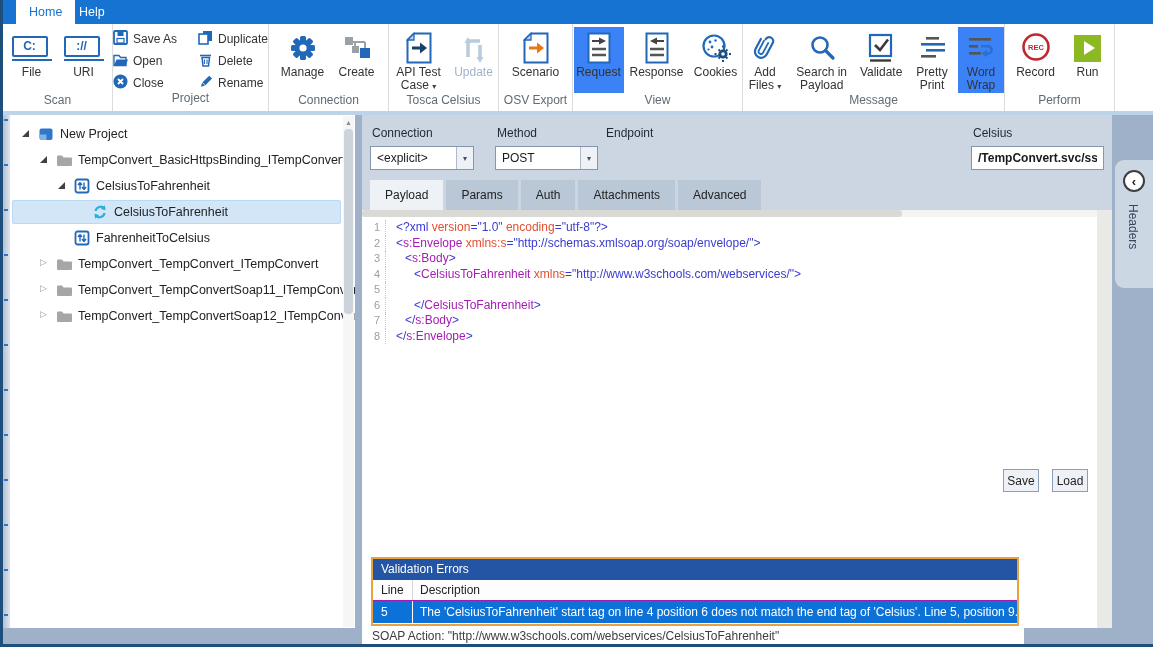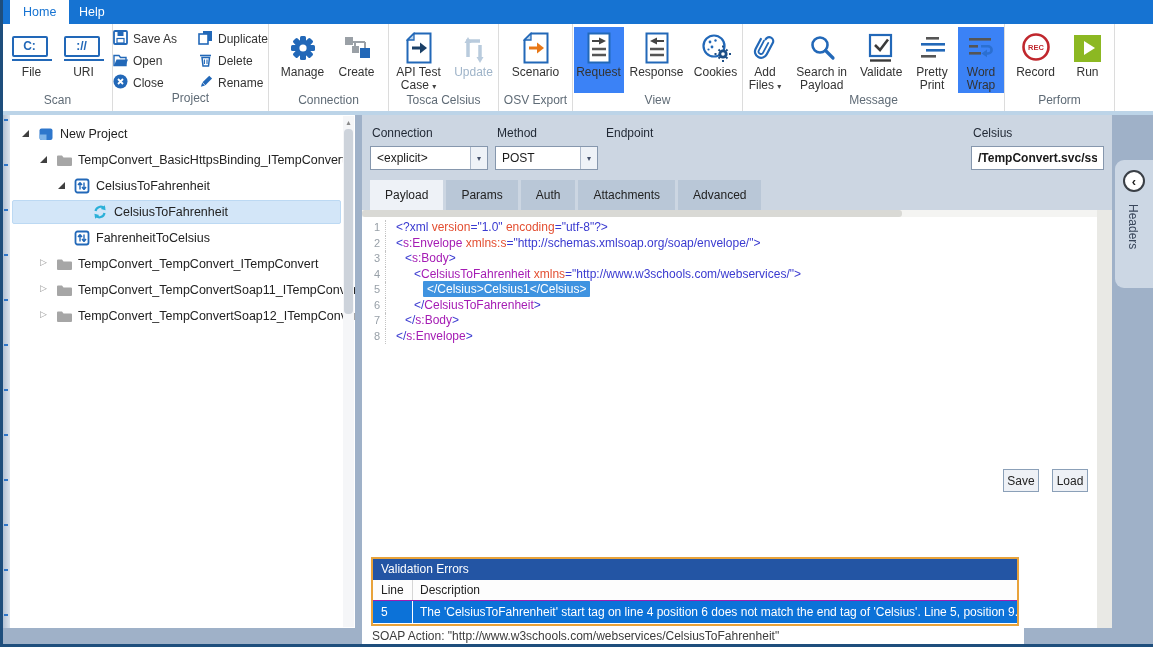--- a/index.html
+++ b/index.html
@@ -100,21 +100,21 @@
   #vscrollcol { left:1097px; top:210px; width:15px; height:418px; background:#e9e9e5; }
   #rightbg { left:1112px; top:115px; width:41px; height:529px; background:#9fb1c8; }
   #headerstab { left:1115px; top:160px; width:38px; height:128px; background:#ccd7e4; border-radius:9px 0 0 9px; }
   #collapsebtn { position:absolute; left:8px; top:10px; width:22px; height:22px; border-radius:50%; background:#fff; border:2px solid #3a3f46; color:#222; font-size:13px; font-weight:bold; display:flex; align-items:center; justify-content:center; cursor:default; }
   #headerslabel { position:absolute; left:11px; top:44px; writing-mode:vertical-rl; font-size:12px; color:#39465a; }
 </style>
 </head>
 <body>
 
 <div class="abs" id="titlebar">
-  <div class="ttab active" style="left:10px">Home</div>
+  <div class="ttab active" style="left:16px">Home</div>
   <div class="ttab" style="left:66px">Help</div>
 </div>
 
 <div class="abs" id="ribbon">
 
   <div class="rgroup" style="left:3px;width:110px">
     <div class="grow">
       <div class="bigbtn" style="width:48px">
         <span class="bicon">
           <span>
@@ -472,21 +472,21 @@
     <span class="sthumb"></span>
   </div>
 </div>
 
 <div class="abs" id="splitter"></div>
 <div class="abs" id="bottomleft"></div>
 <div class="abs" id="bottomright"></div>
 
 <div class="abs" id="form">
   <span class="flabel" style="left:10px">Connection</span>
-  <div class="selbox" style="left:8px;width:118px">
+  <div class="selbox" style="left:8px;width:104px">
     <span class="selval">&lt;explicit&gt;</span>
     <span class="chev">▾</span>
   </div>
 
   <span class="flabel" style="left:135px">Method</span>
   <div class="selbox" style="left:133px;width:103px">
     <span class="selval">POST</span>
     <span class="chev">▾</span>
   </div>
 
@@ -521,21 +521,20 @@
     <div class="xline">
       <span class="ln">3</span>
       <span class="lc" style="padding-left:19px"><span class="tk-b">&lt;</span><span class="tk-p">s:Body</span><span class="tk-b">&gt;</span></span>
     </div>
     <div class="xline">
       <span class="ln">4</span>
       <span class="lc" style="padding-left:28px"><span class="tk-b">&lt;</span><span class="tk-p">CelsiusToFahrenheit</span><span class="tk-r"> xmlns</span><span class="tk-b">="http://www.w3schools.com/webservices/"&gt;</span></span>
     </div>
     <div class="xline">
       <span class="ln">5</span>
-      <span class="lc" style="padding-left:37px"><span class="tk-sel">&lt;/Celsius&gt;Celsius1&lt;/Celsius&gt;</span></span>
     </div>
     <div class="xline">
       <span class="ln">6</span>
       <span class="lc" style="padding-left:28px"><span class="tk-b">&lt;/</span><span class="tk-p">CelsiusToFahrenheit</span><span class="tk-b">&gt;</span></span>
     </div>
     <div class="xline">
       <span class="ln">7</span>
       <span class="lc" style="padding-left:19px"><span class="tk-b">&lt;/</span><span class="tk-p">s:Body</span><span class="tk-b">&gt;</span></span>
     </div>
     <div class="xline">

